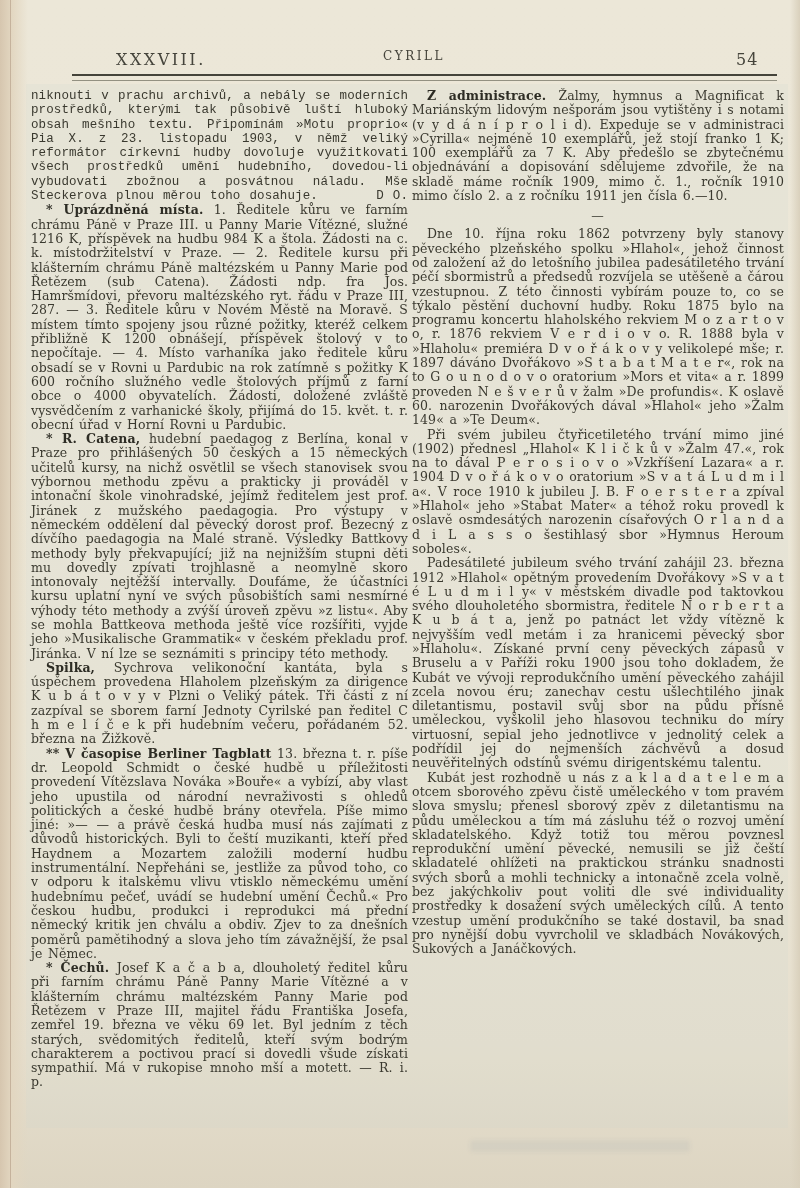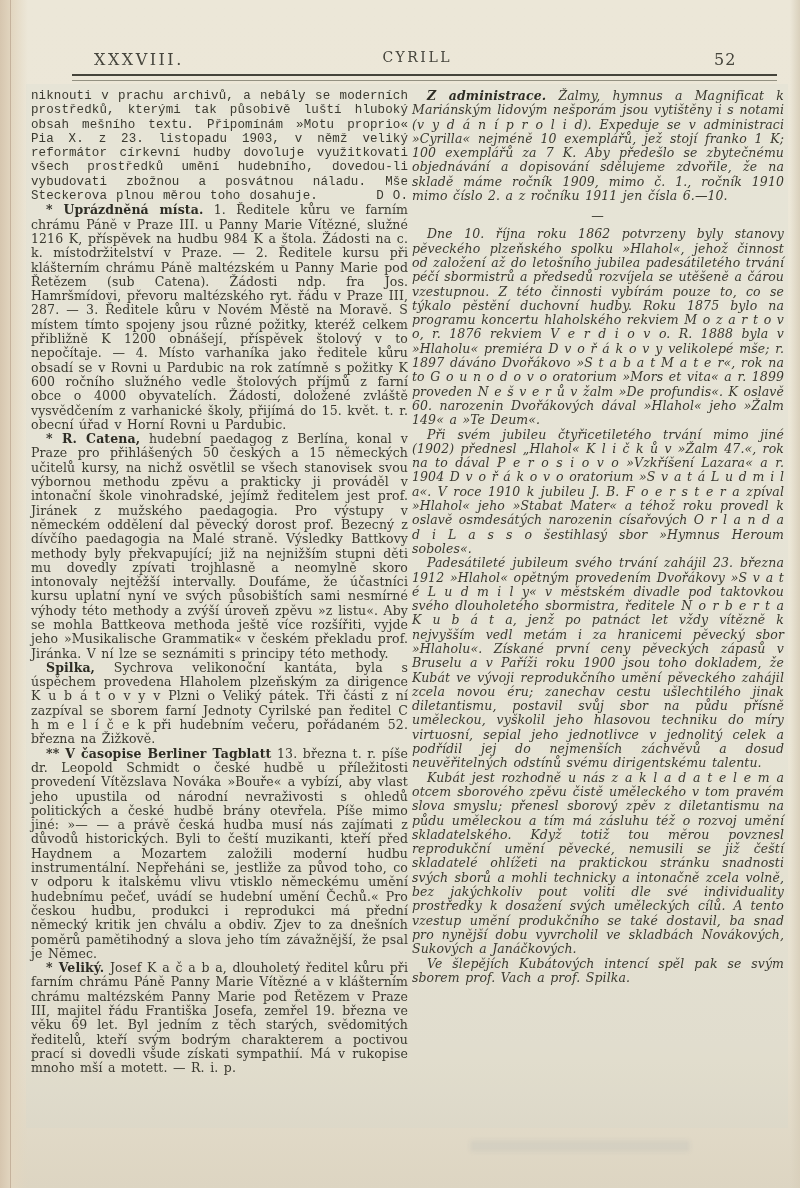--- a/index.html
+++ b/index.html
@@ -22,37 +22,37 @@
   }
   .edge-right{
     position:absolute;right:0;top:0;bottom:0;width:10px;
     background:linear-gradient(270deg,#d9d0bc 0%,rgba(236,231,216,0) 100%);
   }
   .tint{
     position:absolute;left:26px;right:12px;top:84px;height:1044px;
     background:rgba(198,212,210,0.15);
   }
   
-  .hdr{position:absolute;color:#45443b;}
+  .hdr{position:absolute;color:#45443b;margin-left:22px;}
   .hdr-vol{top:50px;left:94px;font-size:16px;letter-spacing:2.5px;}
-  .hdr-title{top:49px;left:332px;width:120px;text-align:right;font-size:14px;letter-spacing:2.5px;}
+  .hdr-title{top:49px;left:332px;width:120px;text-align:center;font-size:12px;letter-spacing:2.5px;}
   .hdr-page{top:50px;left:714px;font-size:16px;letter-spacing:1px;}
   .rule{
     position:absolute;top:74px;left:72px;width:705px;height:4px;
     border-top:2px solid #45443a;
     border-bottom:1px solid rgba(100,98,84,0.65);
   }
   
   .col{
     position:absolute;top:89px;
     font-size:12.5px;line-height:14.3px;color:#3a392f;
     text-align:justify;word-spacing:1.4px;letter-spacing:0.1px;
   }
   .col-left{left:31px;width:377px;}
-  .col-right{left:412px;width:372px;font-style:italic;}
+  .col-right{left:412px;width:372px;}
   .para{margin:0;text-indent:15px;}
   .para.flush{text-indent:0;font-family:Liberation Mono, monospace;}
   .lead{font-weight:bold;color:#2d2c24;}
   .sig{float:right;}
   .sep{
     text-align:center;text-indent:0;line-height:22px;margin:2px 0 0 0;
     color:#4a493f;letter-spacing:1px;
   }
   .article-title{
     margin:4px 0 9px 0;text-indent:0;text-align:center;
@@ -70,21 +70,21 @@
 <body>
 
 <div class="page">
   <div class="tint"></div>
   <div class="fold"></div>
   <div class="fold-line"></div>
   <div class="edge-right"></div>
 
   <div class="hdr hdr-vol">XXXVIII.</div>
   <div class="hdr hdr-title">CYRILL</div>
-  <div class="hdr hdr-page">52</div>
+  <div class="hdr hdr-page">54</div>
   <div class="rule"></div>
 
   <div class="col col-left">
     <p class="para flush">
       <span>niknouti v prachu archivů, a nebály se moderních prostředků, kterými tak působivě luští hluboký obsah mešního textu. Připomínám »Motu proprio« Pia X. z 23. listopadu 1903, v němž veliký reformátor církevní hudby dovoluje využitkovati všech prostředků umění hudebního, dovedou-li vybudovati zbožnou a posvátnou náladu. Mše Steckerova plnou měrou toho dosahuje.</span>
       <span class="sig">D O.</span>
     </p>
     <p class="para">
       <span class="lead">* Uprázdněná místa.</span>
       <span>1. Ředitele kůru ve farním chrámu Páně v Praze III. u Panny Marie Vítězné, služné 1216 K, příspěvek na hudbu 984 K a štola. Žádosti na c. k. místodržitelství v Praze. — 2. Ředitele kursu při klášterním chrámu Páně maltézském u Panny Marie pod Řetězem (sub Catena). Žádosti ndp. fra Jos. Hamršmídovi, převoru maltézského ryt. řádu v Praze III, 287. — 3. Ředitele kůru v Novém Městě na Moravě. S místem tímto spojeny jsou různé požitky, kteréž celkem přibližně K 1200 obnášejí, příspěvek štolový v to nepočítaje. — 4. Místo varhaníka jako ředitele kůru obsadí se v Rovni u Pardubic na rok zatímně s požitky K 600 ročního služného vedle štolových příjmů z farní obce o 4000 obyvatelích. Žádosti, doložené zvláště vysvědčením z varhanické školy, přijímá do 15. květ. t. r. obecní úřad v Horní Rovni u Pardubic.</span>
@@ -95,32 +95,31 @@
     </p>
     <p class="para">
       <span class="lead">Spilka,</span>
       <span>Sychrova velikonoční kantáta, byla s úspěchem provedena Hlaholem plzeňským za dirigence K u b á t o v y v Plzni o Veliký pátek. Tři části z ní zazpíval se sborem farní Jednoty Cyrilské pan ředitel C h m e l í č e k při hudebním večeru, pořádaném 52. března na Žižkově.</span>
     </p>
     <p class="para">
       <span class="lead">** V časopise Berliner Tagblatt</span>
       <span>13. března t. r. píše dr. Leopold Schmidt o české hudbě u příležitosti provedení Vítězslava Nováka »Bouře« a vybízí, aby vlast jeho upustila od národní nevraživosti s ohledů politických a české hudbě brány otevřela. Píše mimo jiné: »— — a právě česká hudba musí nás zajímati z důvodů historických. Byli to čeští muzikanti, kteří před Haydnem a Mozartem založili moderní hudbu instrumentální. Nepřeháni se, jestliže za původ toho, co v odporu k italskému vlivu vtisklo německému umění hudebnímu pečeť, uvádí se hudební umění Čechů.« Pro českou hudbu, produkci i reprodukci má přední německý kritik jen chválu a obdiv. Zjev to za dnešních poměrů pamětihodný a slova jeho tím závažnější, že psal je Němec.</span>
     </p>
     <p class="para">
-      <span class="lead">* Veliký.</span>
+      <span class="lead">* Čechů.</span>
       <span>Josef K a č a b a, dlouholetý ředitel kůru při farním chrámu Páně Panny Marie Vítězné a v klášterním chrámu maltézském Panny Marie pod Řetězem v Praze III, majitel řádu Františka Josefa, zemřel 19. března ve věku 69 let. Byl jedním z těch starých, svědomitých ředitelů, kteří svým bodrým charakterem a poctivou prací si dovedli všude získati sympathií. Má v rukopise mnoho mší a motett. — R. i. p.</span>
     </p>
   </div>
 
   <div class="col col-right">
     <p class="para">
       <span class="lead">Z administrace.</span>
       <span>Žalmy, hymnus a Magnificat k Mariánským lidovým nešporám jsou vytištěny i s notami (v y d á n í  p r o  l i d). Expeduje se v administraci »Cyrilla« nejméně 10 exemplářů, jež stojí franko 1 K; 100 exemplářů za 7 K. Aby předešlo se zbytečnému objednávání a dopisování sdělujeme zdvořile, že na skladě máme ročník 1909, mimo č. 1., ročník 1910 mimo číslo 2. a z ročníku 1911 jen čísla 6.—10.</span>
     </p>
     <p class="sep">—</p>
     <p class="para">Dne 10. října roku 1862 potvrzeny byly stanovy pěveckého plzeňského spolku »Hlahol«, jehož činnost od založení až do letošního jubilea padesátiletého trvání péčí sbormistrů a předsedů rozvíjela se utěšeně a čárou vzestupnou. Z této činnosti vybírám pouze to, co se týkalo pěstění duchovní hudby. Roku 1875 bylo na programu koncertu hlaholského rekviem M o z a r t o v o, r. 1876 rekviem V e r d i o v o. R. 1888 byla v »Hlaholu« premiéra D v o ř á k o v y velikolepé mše; r. 1897 dáváno Dvořákovo »S t a b a t  M a t e r«, rok na to G o u n o d o v o oratorium »Mors et vita« a r. 1899 proveden N e š v e r ů v žalm »De profundis«. K oslavě 60. narozenin Dvořákových dával »Hlahol« jeho »Žalm 149« a »Te Deum«.</p>
     <p class="para">Při svém jubileu čtyřicetiletého trvání mimo jiné (1902) přednesl „Hlahol« K l i č k ů v »Žalm 47.«, rok na to dával P e r o s i o v o »Vzkříšení Lazara« a r. 1904 D v o ř á k o v o oratorium »S v a t á  L u d m i l a«. V roce 1910 k jubileu J. B. F o e r s t e r a zpíval »Hlahol« jeho »Stabat Mater« a téhož roku provedl k oslavě osmdesátých narozenin císařových O r l a n d a  d i  L a s s o šestihlasý sbor »Hymnus Heroum soboles«.</p>
     <p class="para">Padesátileté jubileum svého trvání zahájil 23. března 1912 »Hlahol« opětným provedením Dvořákovy »S v a t é  L u d m i l y« v městském divadle pod taktovkou svého dlouholetého sbormistra, ředitele N o r b e r t a  K u b á t a, jenž po patnáct let vždy vítězně k nejvyšším vedl metám i za hranicemi pěvecký sbor »Hlaholu«. Získané první ceny pěveckých zápasů v Bruselu a v Paříži roku 1900 jsou toho dokladem, že Kubát ve vývoji reprodukčního umění pěveckého zahájil zcela novou éru; zanechav cestu ušlechtilého jinak diletantismu, postavil svůj sbor na půdu přísně uměleckou, vyškolil jeho hlasovou techniku do míry virtuosní, sepial jeho jednotlivce v jednolitý celek a podřídil jej do nejmenších záchvěvů a dosud neuvěřitelných odstínů svému dirigentskému talentu.</p>
     <p class="para">Kubát jest rozhodně u nás z a k l a d a t e l e m a otcem sborového zpěvu čistě uměleckého v tom pravém slova smyslu; přenesl sborový zpěv z diletantismu na půdu uměleckou a tím má zásluhu též o rozvoj umění skladatelského. Když totiž tou měrou povznesl reprodukční umění pěvecké, nemusili se již čeští skladatelé ohlížeti na praktickou stránku snadnosti svých sborů a mohli technicky a intonačně zcela volně, bez jakýchkoliv pout voliti dle své individuality prostředky k dosažení svých uměleckých cílů. A tento vzestup umění produkčního se také dostavil, ba snad pro nynější dobu vyvrcholil ve skladbách Novákových, Sukových a Janáčkových.</p>
-    <p class="para">Ve šlepějích Kubátových intencí spěl pak se svým sborem prof. Vach a prof. Spilka.</p>
   </div>
 
   <div class="ghost ghost1"></div>
 </div>
 
 </body></html>

